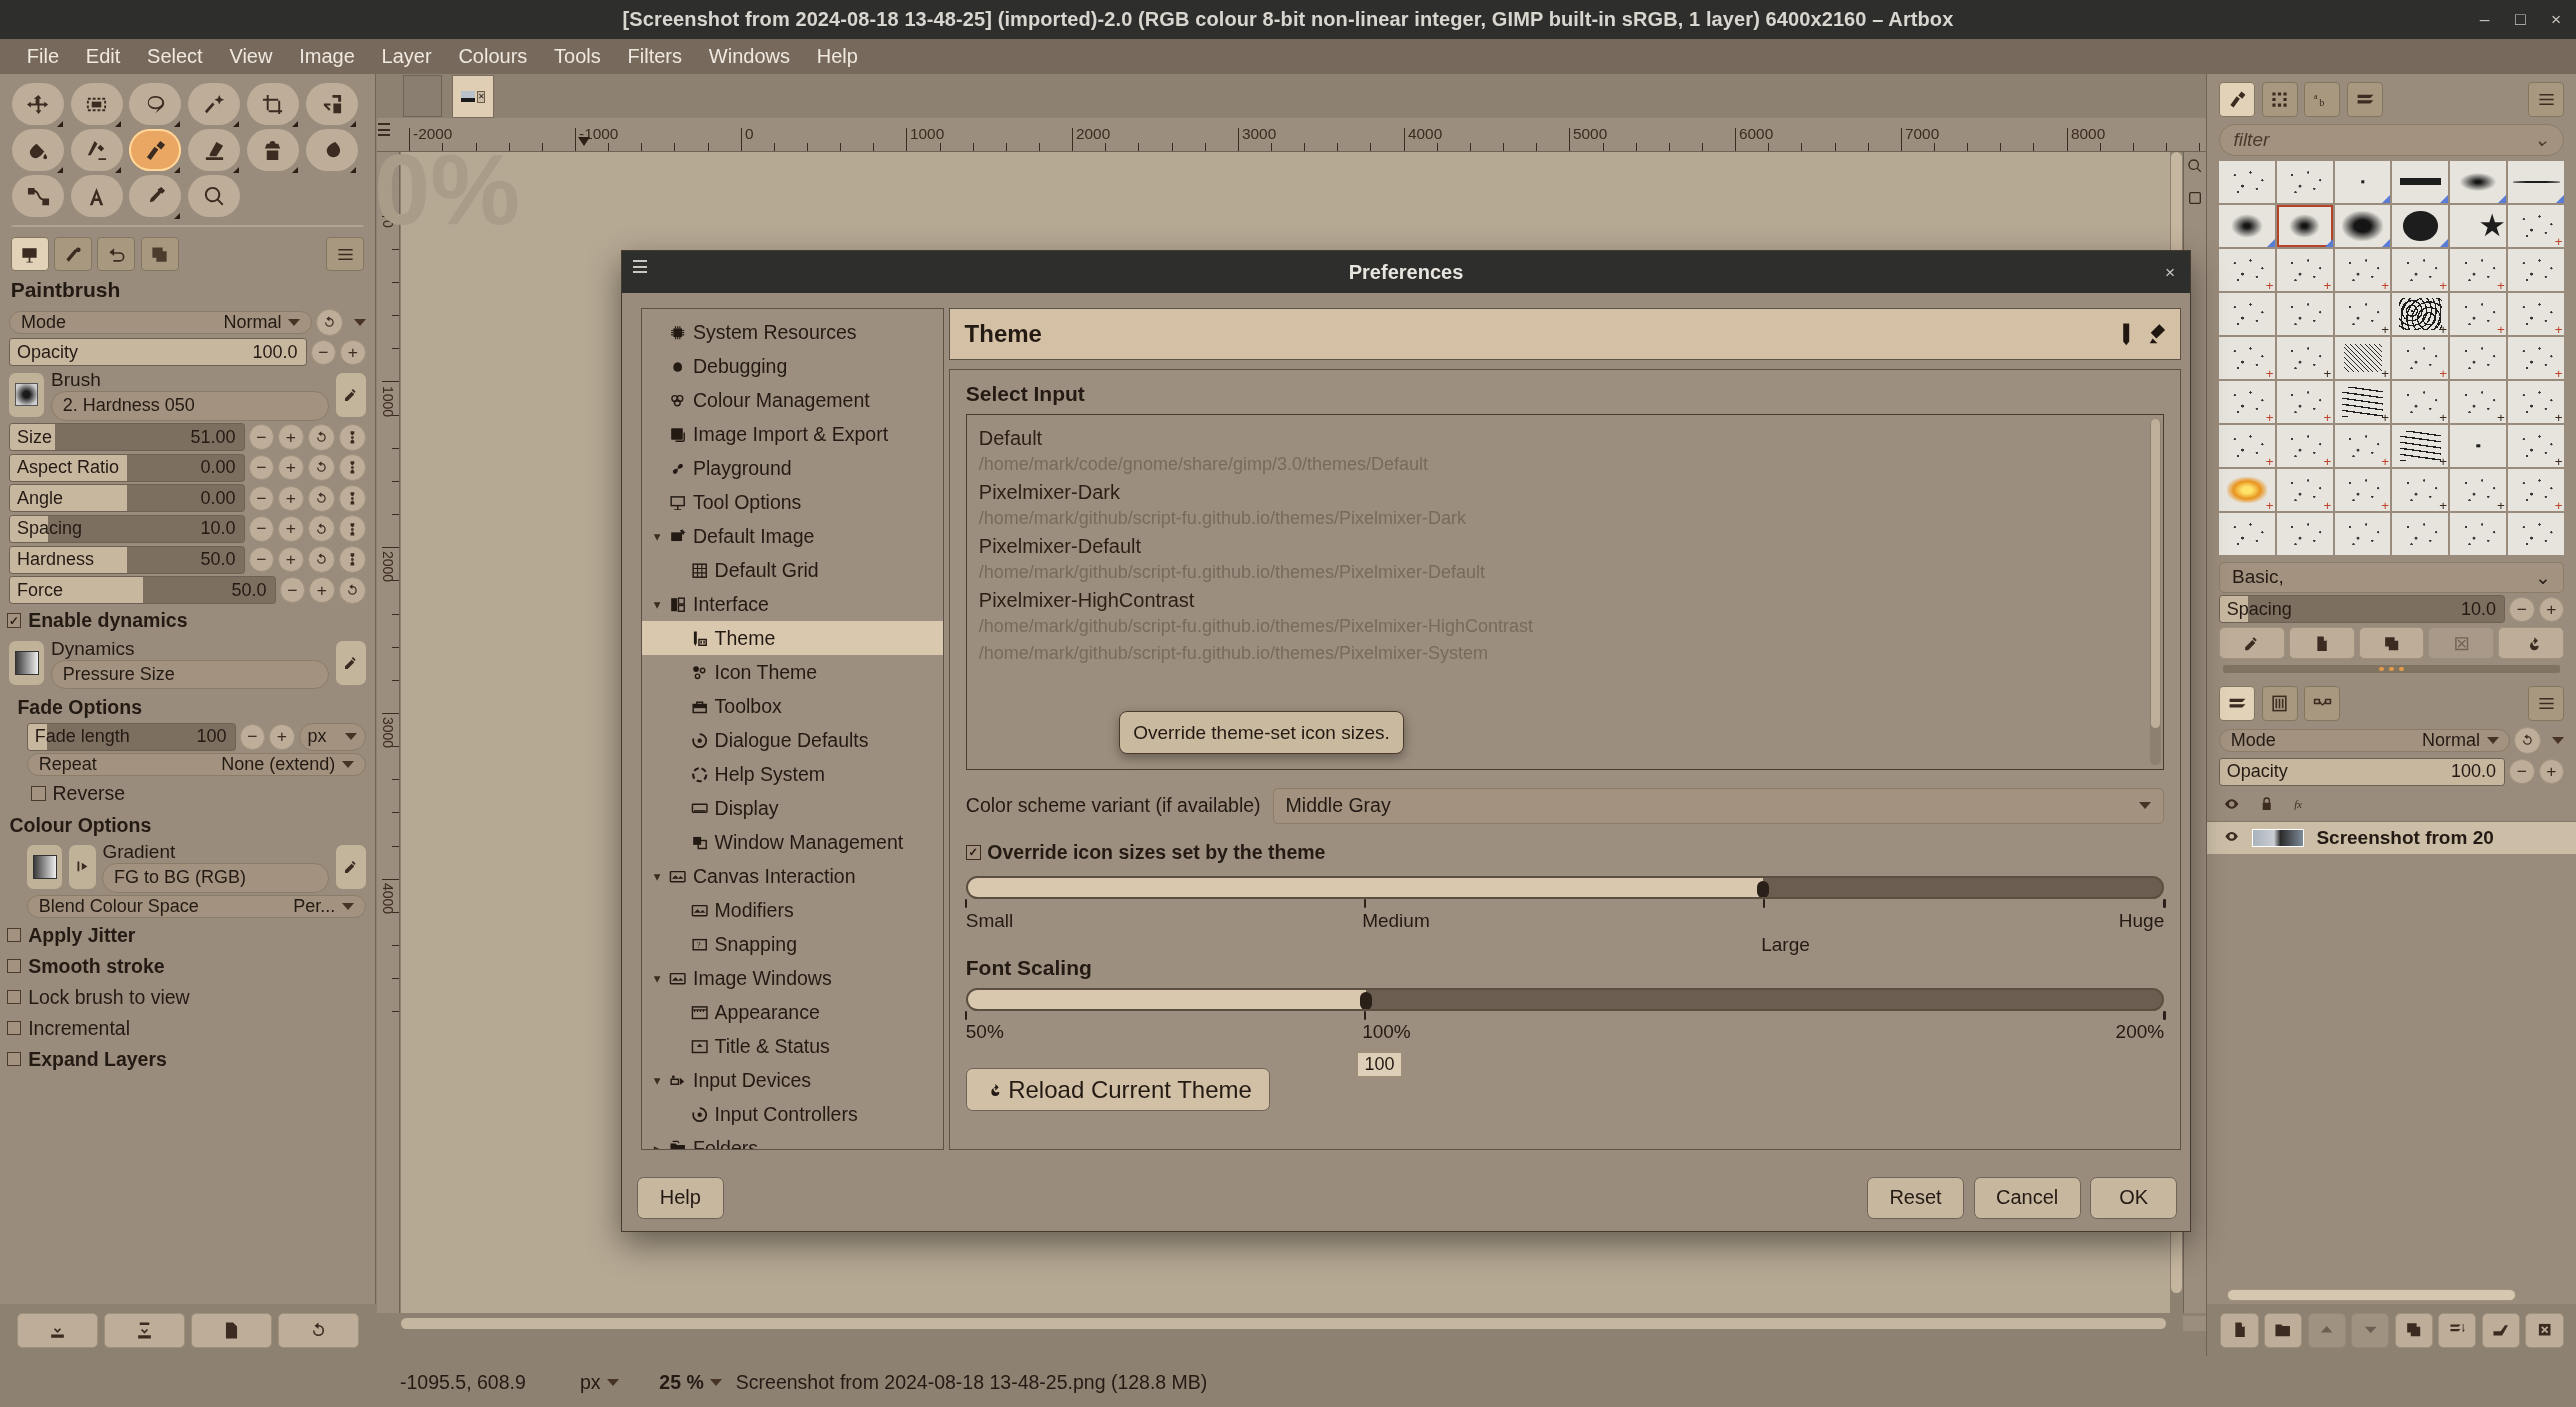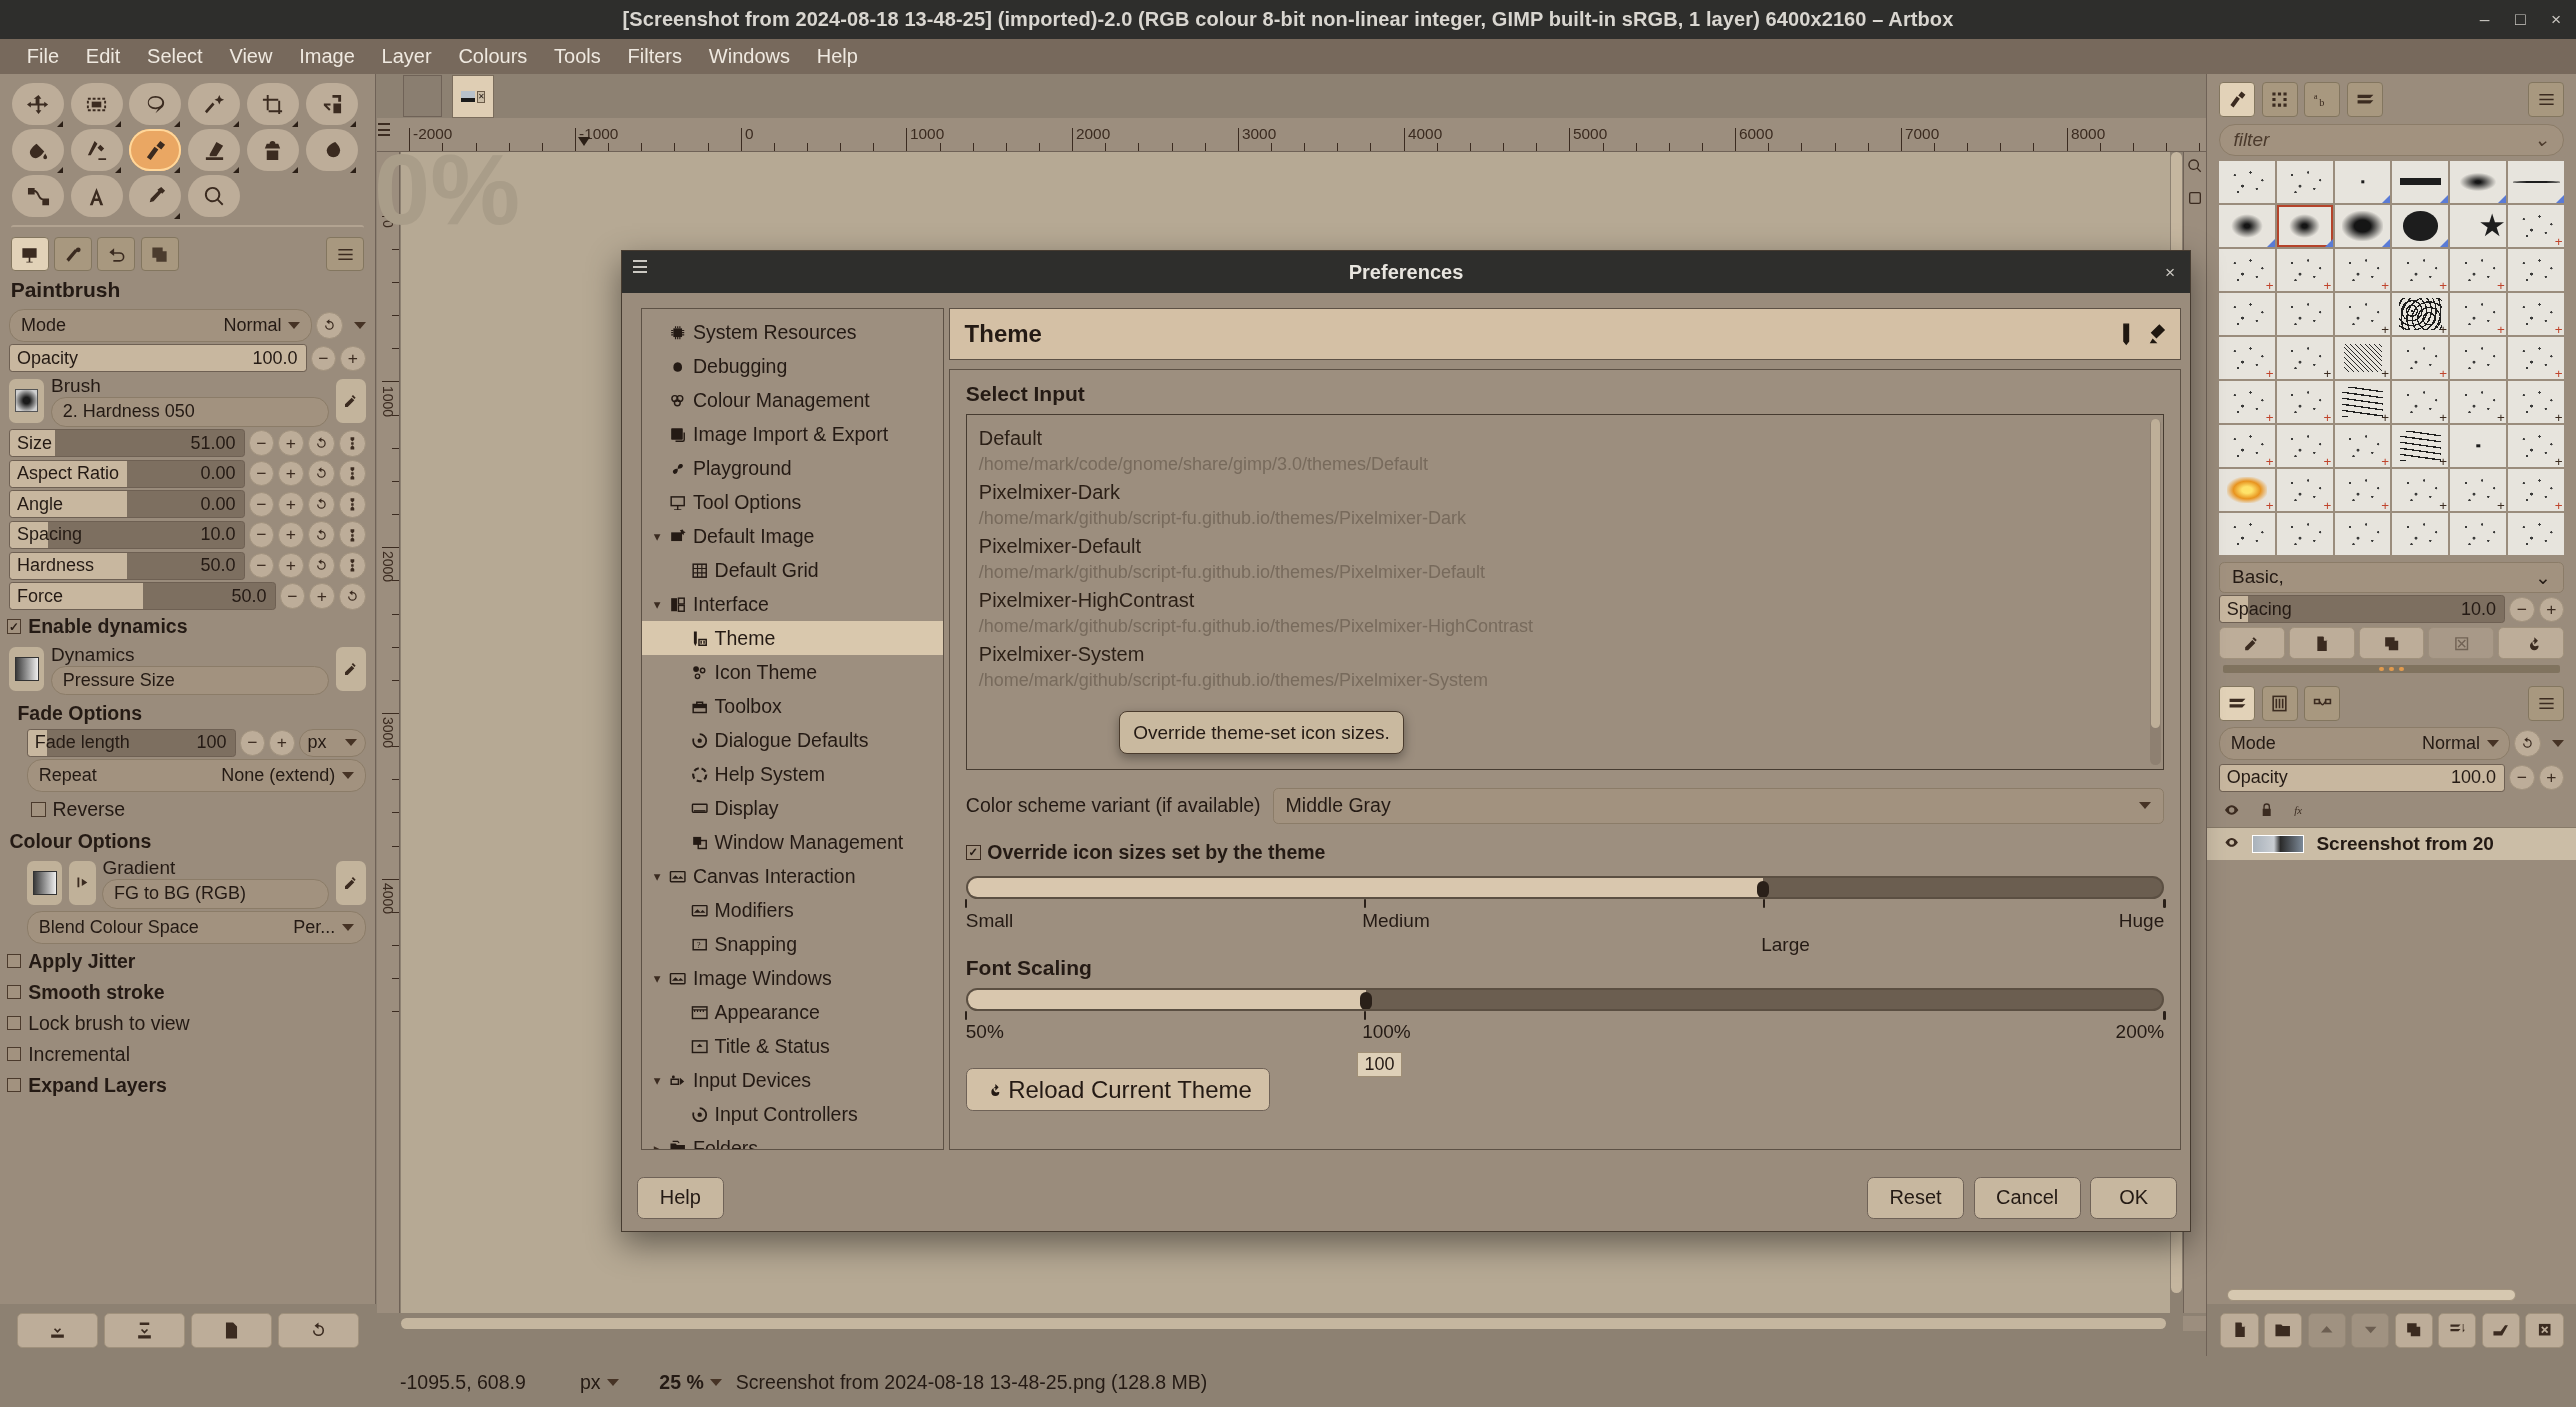--- a/index.html
+++ b/index.html
@@ -61,21 +61,21 @@
     background: #a8987f; display:flex;align-items:center;justify-content:center;
   }
   .optiontabs .tb.act { background: #e2d2b8; }
   .optiontabs .tb svg{width:19px;height:19px;fill:#3b2b20;}
   .optiontabs .spacer{flex:1;}
 
   .paneltitle { font-size: 21px; font-weight: 700; padding: 2.7px 10.7px 5.4px 10.7px; }
 
   .row { padding: 1.3px 9.4px; display: flex; align-items: center; gap: 4px; }
   .combo {
-    flex: 1; height: 33px; border: 1.3px solid #8b7c68; border-radius: 14.8px;
+    flex: 1; height: 23px; border: 1.3px solid #8b7c68; border-radius: 14.8px;
     background: #a2927f; display: flex; align-items: center; padding: 0 10.7px;
     font-size: 18px;
   }
   .combo .lbl { flex: 1; }
   .combo .val { }
   .caret { width: 0;height:0;border-left:6px solid transparent;border-right:6px solid transparent;border-top:7.4px solid #463325;margin-left:6.7px;}
 
   .slider {
     position: relative; flex: 1; height: 28px; border: 1.3px solid #6e6053; border-radius: 3.4px;
     background: #7d6f60; overflow: hidden; display:flex;align-items:center;
@@ -1598,21 +1598,20 @@
               </div>
               <div class="titem">
                 <div class="nm">Pixelmixer-Default</div>
                 <div class="pth">/home/mark/github/script-fu.github.io/themes/Pixelmixer-Default</div>
               </div>
               <div class="titem">
                 <div class="nm">Pixelmixer-HighContrast</div>
                 <div class="pth">/home/mark/github/script-fu.github.io/themes/Pixelmixer-HighContrast</div>
               </div>
               <div class="titem">
-                <div class="nm">Pixelmixer-System</div>
                 <div class="pth">/home/mark/github/script-fu.github.io/themes/Pixelmixer-System</div>
               </div>
             </div>
           <div class="sb">
               <i></i>
             </div>
         </div>
 
         <div class="fieldrow">
           <span class="lab">Color scheme variant (if available)</span>

